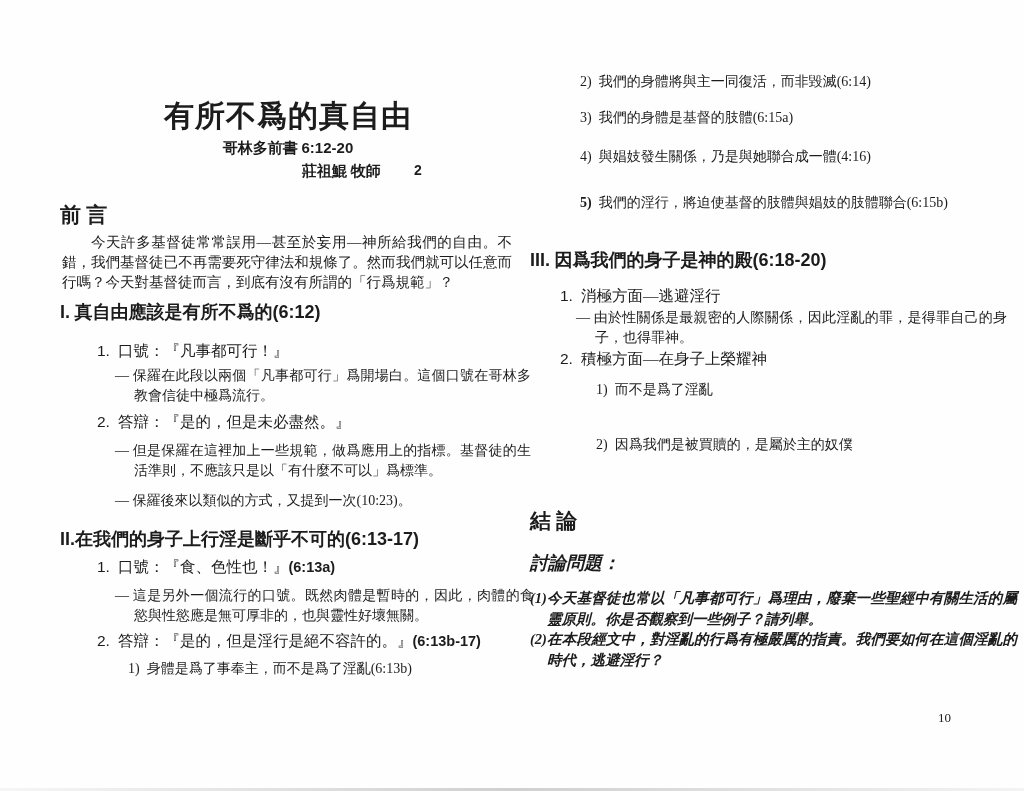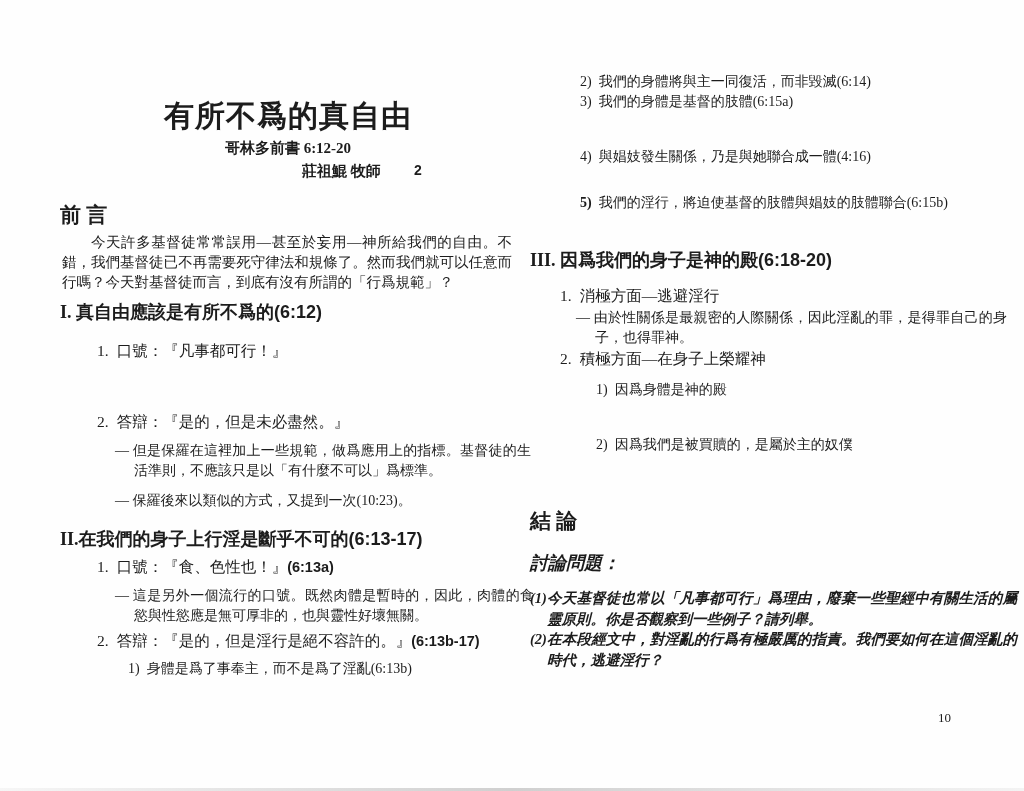--- a/index.html
+++ b/index.html
@@ -40,21 +40,21 @@
     letter-spacing: 1px;
     white-space: nowrap;
   }
   .doc-subtitle {
     width: 100%;
     text-align: center;
     font-size: 15px;
     font-weight: bold;
     white-space: nowrap;
   }
-  .num { font-family: Liberation Serif, serif; margin-top: 26px; }
+  .num { font-family: Liberation Sans, sans-serif; margin-top: 26px; }
   .author-line { font-size: 15px; white-space: nowrap; }
   .corner-num {
     font-family: "Liberation Sans", sans-serif;
     font-weight: bold;
     font-size: 14px;
   }
   .big-heading {
     font-size: 21px;
     font-weight: bold;
     white-space: nowrap;
@@ -139,20 +139,21 @@
     <div class="blk body-par indent2" style="top:232px; left:2px; width:450px;">今天許多基督徒常常誤用—甚至於妄用—神所給我們的自由。不錯，我們基督徒已不再需要死守律法和規條了。然而我們就可以任意而行嗎？今天對基督徒而言，到底有沒有所謂的「行爲規範」？</div>
 
     <div class="blk sec-heading" style="top:300px; left:0;">
       <span class="num">I.</span><span> 真自由應該是有所不爲的</span><span class="ref">(6:12)</span>
     </div>
 
     <div class="blk item" style="top:341px; left:37px;">
       <span class="label num">1.</span><span>口號：『凡事都可行！』</span>
     </div>
 
+    <div class="blk note" style="top:366px; left:55px; width:397px;">— 保羅在此段以兩個「凡事都可行」爲開場白。這個口號在哥林多教會信徒中極爲流行。</div>
 
     <div class="blk item" style="top:412px; left:37px;">
       <span class="label num">2.</span><span>答辯：『是的，但是未必盡然。』</span>
     </div>
 
     <div class="blk note" style="top:441px; left:55px; width:397px;">— 但是保羅在這裡加上一些規範，做爲應用上的指標。基督徒的生活準則，不應該只是以「有什麼不可以」爲標準。</div>
 
     <div class="blk note" style="top:491px; left:55px; width:397px;">— 保羅後來以類似的方式，又提到一次(10:23)。</div>
 
     <div class="blk sec-heading" style="top:527px; left:0;">
@@ -174,21 +175,21 @@
     </div>
 
   </div>
 
   <div class="col col-right">
 
     <div class="blk subitem" style="top:73px; left:50px;">
       <span class="label">2)</span><span>我們的身體將與主一同復活，而非毀滅(6:14)</span>
     </div>
 
-    <div class="blk subitem" style="top:93px; left:50px;">
+    <div class="blk subitem" style="top:109px; left:50px;">
       <span class="label">3)</span><span>我們的身體是基督的肢體(6:15a)</span>
     </div>
 
     <div class="blk subitem" style="top:148px; left:50px;">
       <span class="label">4)</span><span>與娼妓發生關係，乃是與她聯合成一體(4:16)</span>
     </div>
 
     <div class="blk subitem" style="top:194px; left:50px;">
       <span class="label bold-label">5)</span><span>我們的淫行，將迫使基督的肢體與娼妓的肢體聯合(6:15b)</span>
     </div>
@@ -201,21 +202,21 @@
       <span class="label num">1.</span><span>消極方面—逃避淫行</span>
     </div>
 
     <div class="blk note" style="top:308px; left:46px; width:412px;">— 由於性關係是最親密的人際關係，因此淫亂的罪，是得罪自己的身子，也得罪神。</div>
 
     <div class="blk item" style="top:349px; left:30px;">
       <span class="label num">2.</span><span>積極方面—在身子上榮耀神</span>
     </div>
 
     <div class="blk subitem" style="top:381px; left:66px;">
-      <span class="label">1)</span><span>因爲身體是神的殿</span>
+      <span class="label">1)</span><span>而不是爲了淫亂</span>
     </div>
 
     <div class="blk subitem" style="top:436px; left:66px;">
       <span class="label">2)</span><span>因爲我們是被買贖的，是屬於主的奴僕</span>
     </div>
 
     <div class="blk big-heading" style="top:507px; left:0;">結  論</div>
 
     <div class="blk disc-heading" style="top:551px; left:0;">討論問題：</div>
 

